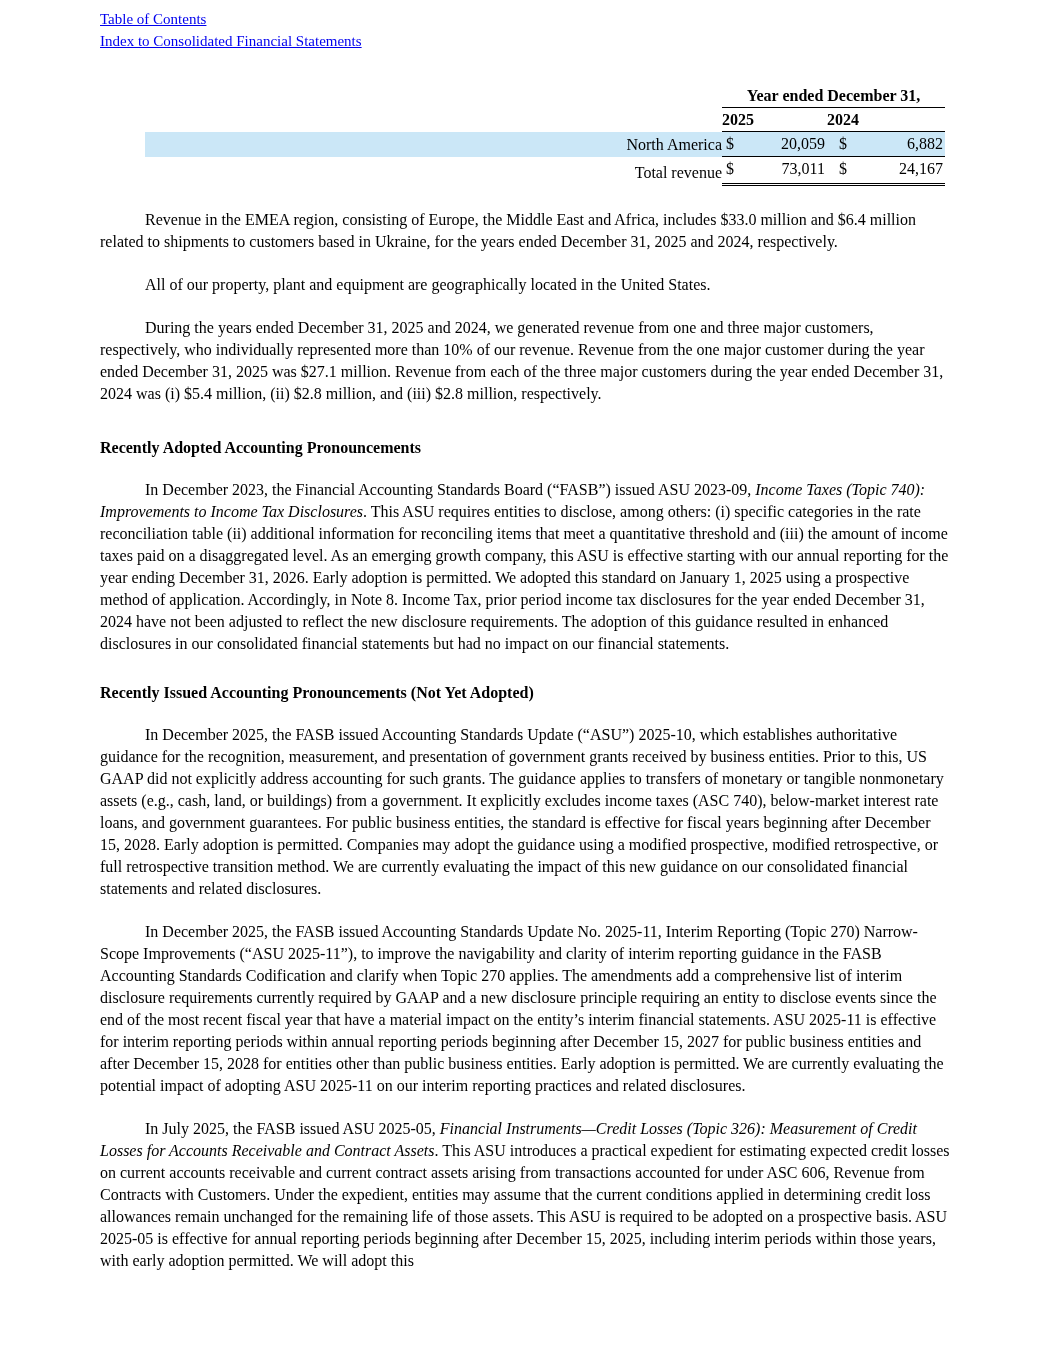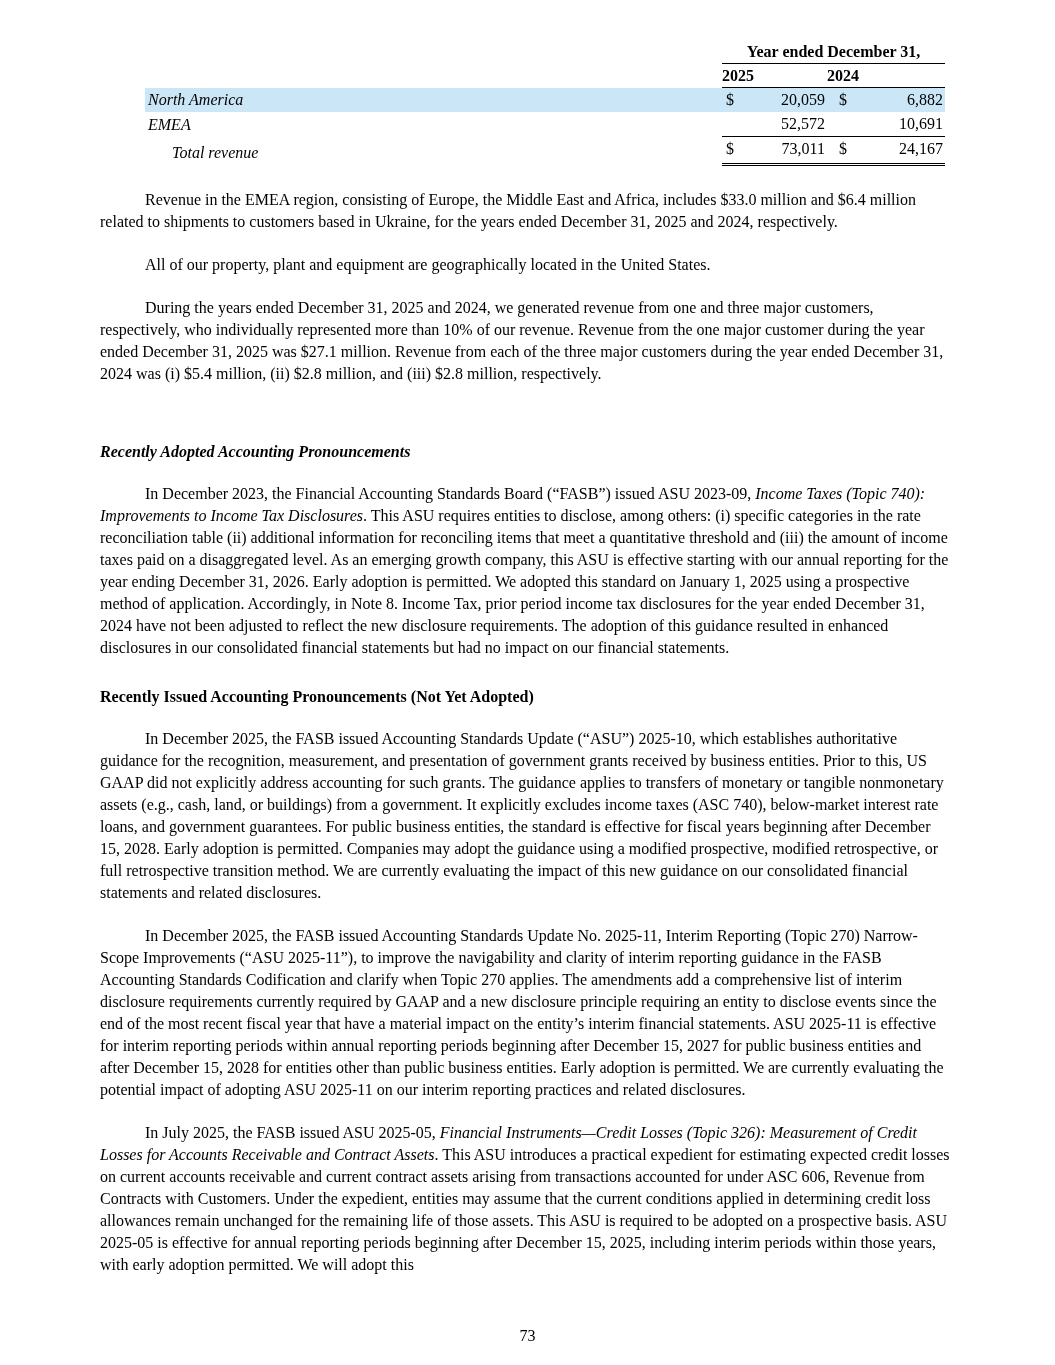--- a/index.html
+++ b/index.html
@@ -49,21 +49,21 @@
     text-align: center;
     border-bottom: 1px solid #000;
     padding-bottom: 1px;
   }
   .rev-table .yr-hdr {
     font-weight: bold;
     text-align: left;
     border-bottom: 1px solid #000;
     padding-bottom: 1px;
   }
-  .rev-table .lbl { text-align: left; padding-left: 3px; font-style: italic; }
+  .rev-table .lbl { text-align: right; padding-left: 3px; }
   .rev-table .lbl-indent { padding-left: 27px; }
   .rev-table .sym { text-align: left; padding-left: 4px; }
   .rev-table .gapcol { padding-left: 12px; }
   .rev-table .val { text-align: right; padding-right: 2px; }
   .rev-table tr.hl td { background: var(--row_highlight, #cbe7f7); }
   .rev-table tr.total .tl {
     border-top: 1px solid #000;
     border-bottom: 3px double #000;
     padding-bottom: 4px;
   }
@@ -76,37 +76,41 @@
     line-height: 22px;
     text-align: left;
   }
   .body-text p.first-after-table { margin-top: 23px; }
   .body-text h3 {
     font-size: 16px;
     font-weight: bold;
     margin: 27px 0 0 0;
     line-height: 21px;
   }
-  .body-text h3.mt-xl { margin-top: 56px; font-style: italic; }
+  .body-text h3.mt-xl { margin-top: 32px; }
   .it { font-style: italic; }
 
   .page-num {
     position: absolute;
     bottom: 20px;
     left: 0;
     width: 1055px;
     text-align: center;
     font-size: 16px;
   }
 </style>
 </head>
 <body>
 
 <div class="page">
 
+  <div class="links">
+    <div class="linkrow"><a>Table of Contents</a></div>
+    <div class="linkrow"><a>Index to Consolidated Financial Statements</a></div>
+  </div>
 
   <table class="rev-table">
     <colgroup>
       <col style="width:577px">
       <col style="width:20px">
       <col style="width:85px">
       <col style="width:32px">
       <col style="width:86px">
     </colgroup>
     <tbody>
@@ -119,27 +123,20 @@
         <td colspan="2" class="yr-hdr">2025</td>
         <td colspan="2" class="yr-hdr">2024</td>
       </tr>
       <tr class="hl">
         <td class="lbl">North America</td>
         <td class="sym">$</td>
         <td class="val">20,059</td>
         <td class="sym gapcol">$</td>
         <td class="val">6,882</td>
       </tr>
-      <tr>
-        <td class="lbl">EMEA</td>
-        <td class="sym"></td>
-        <td class="val">52,572</td>
-        <td class="sym gapcol"></td>
-        <td class="val">10,691</td>
-      </tr>
       <tr class="total">
         <td class="lbl lbl-indent">Total revenue</td>
         <td class="sym tl">$</td>
         <td class="val tl">73,011</td>
         <td class="sym gapcol tl">$</td>
         <td class="val tl">24,167</td>
       </tr>
     </tbody>
   </table>
 
@@ -150,15 +147,14 @@
 
     <h3 class="mt-xl">Recently Adopted Accounting Pronouncements</h3>
     <p><span>In December 2023, the Financial Accounting Standards Board (“FASB”) issued ASU 2023-09, </span><span class="it">Income Taxes (Topic 740): Improvements to Income Tax Disclosures</span><span>. This ASU requires entities to disclose, among others: (i) specific categories in the rate reconciliation table (ii) additional information for reconciling items that meet a quantitative threshold and (iii) the amount of income taxes paid on a disaggregated level. As an emerging growth company, this ASU is effective starting with our annual reporting for the year ending December 31, 2026. Early adoption is permitted. We adopted this standard on January 1, 2025 using a prospective method of application. Accordingly, in Note 8. Income Tax, prior period income tax disclosures for the year ended December 31, 2024 have not been adjusted to reflect the new disclosure requirements. The adoption of this guidance resulted in enhanced disclosures in our consolidated financial statements but had no impact on our financial statements.</span></p>
 
     <h3>Recently Issued Accounting Pronouncements (Not Yet Adopted)</h3>
     <p>In December 2025, the FASB issued Accounting Standards Update (“ASU”) 2025-10, which establishes authoritative guidance for the recognition, measurement, and presentation of government grants received by business entities. Prior to this, US GAAP did not explicitly address accounting for such grants. The guidance applies to transfers of monetary or tangible nonmonetary assets (e.g., cash, land, or buildings) from a government. It explicitly excludes income taxes (ASC 740), below-market interest rate loans, and government guarantees. For public business entities, the standard is effective for fiscal years beginning after December 15, 2028. Early adoption is permitted. Companies may adopt the guidance using a modified prospective, modified retrospective, or full retrospective transition method. We are currently evaluating the impact of this new guidance on our consolidated financial statements and related disclosures.</p>
     <p>In December 2025, the FASB issued Accounting Standards Update No. 2025-11, Interim Reporting (Topic 270) Narrow-Scope Improvements (“ASU 2025-11”), to improve the navigability and clarity of interim reporting guidance in the FASB Accounting Standards Codification and clarify when Topic 270 applies. The amendments add a comprehensive list of interim disclosure requirements currently required by GAAP and a new disclosure principle requiring an entity to disclose events since the end of the most recent fiscal year that have a material impact on the entity’s interim financial statements. ASU 2025-11 is effective for interim reporting periods within annual reporting periods beginning after December 15, 2027 for public business entities and after December 15, 2028 for entities other than public business entities. Early adoption is permitted. We are currently evaluating the potential impact of adopting ASU 2025-11 on our interim reporting practices and related disclosures.</p>
     <p><span>In July 2025, the FASB issued ASU 2025-05, </span><span class="it">Financial Instruments—Credit Losses (Topic 326): Measurement of Credit Losses for Accounts Receivable and Contract Assets</span><span>. This ASU introduces a practical expedient for estimating expected credit losses on current accounts receivable and current contract assets arising from transactions accounted for under ASC 606, Revenue from Contracts with Customers. Under the expedient, entities may assume that the current conditions applied in determining credit loss allowances remain unchanged for the remaining life of those assets. This ASU is required to be adopted on a prospective basis. ASU 2025-05 is effective for annual reporting periods beginning after December 15, 2025, including interim periods within those years, with early adoption permitted. We will adopt this</span></p>
   </div>
 
-  <div class="page-num">73</div>
 
 </div>
 
 </body></html>

